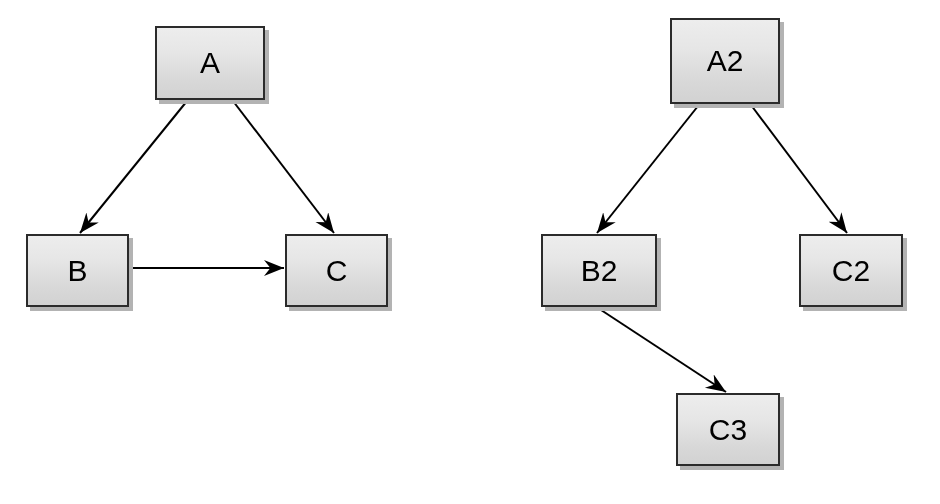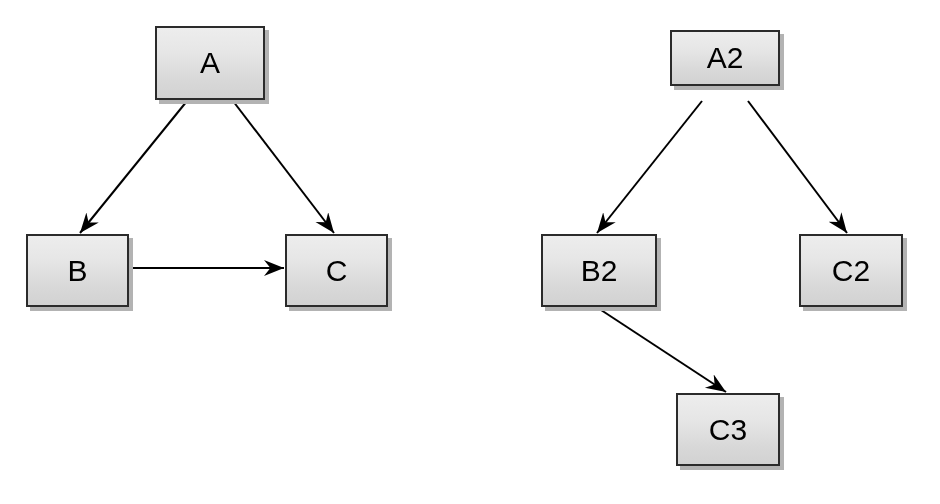--- a/index.html
+++ b/index.html
@@ -70,21 +70,21 @@
   <div id="nodes-group">
       <div class="node" style="left: 155px; top: 26px; width: 110px; height: 74px;">
         <span class="node-label">A</span>
       </div>
       <div class="node" style="left: 26px; top: 234px; width: 103px; height: 73px;">
         <span class="node-label">B</span>
       </div>
       <div class="node" style="left: 285px; top: 234px; width: 103px; height: 73px;">
         <span class="node-label">C</span>
       </div>
-      <div class="node" style="left: 670px; top: 30px; width: 110px; height: 56px;">
+      <div class="node" style="left: 670px; top: 18px; width: 110px; height: 86px;">
         <span class="node-label">A2</span>
       </div>
       <div class="node" style="left: 541px; top: 234px; width: 116px; height: 73px;">
         <span class="node-label">B2</span>
       </div>
       <div class="node" style="left: 799px; top: 234px; width: 104px; height: 73px;">
         <span class="node-label">C2</span>
       </div>
       <div class="node" style="left: 676px; top: 393px; width: 104px; height: 73px;">
         <span class="node-label">C3</span>

